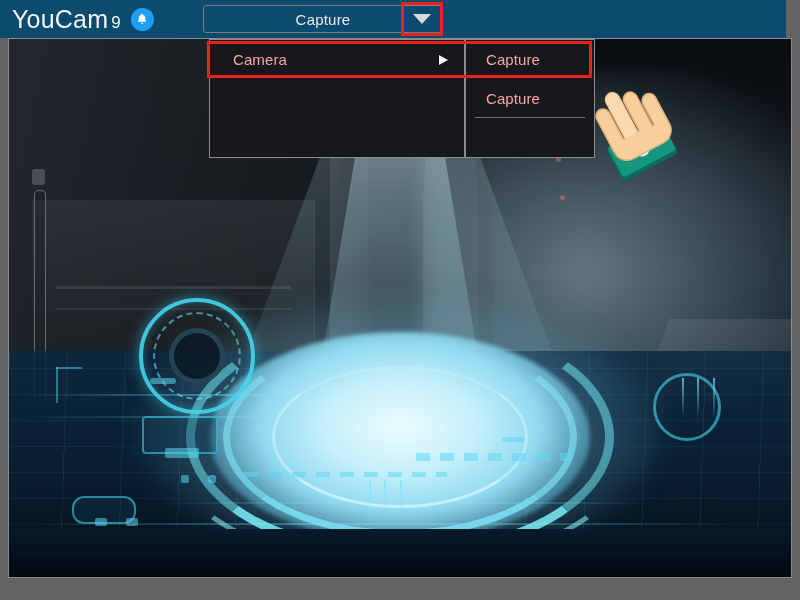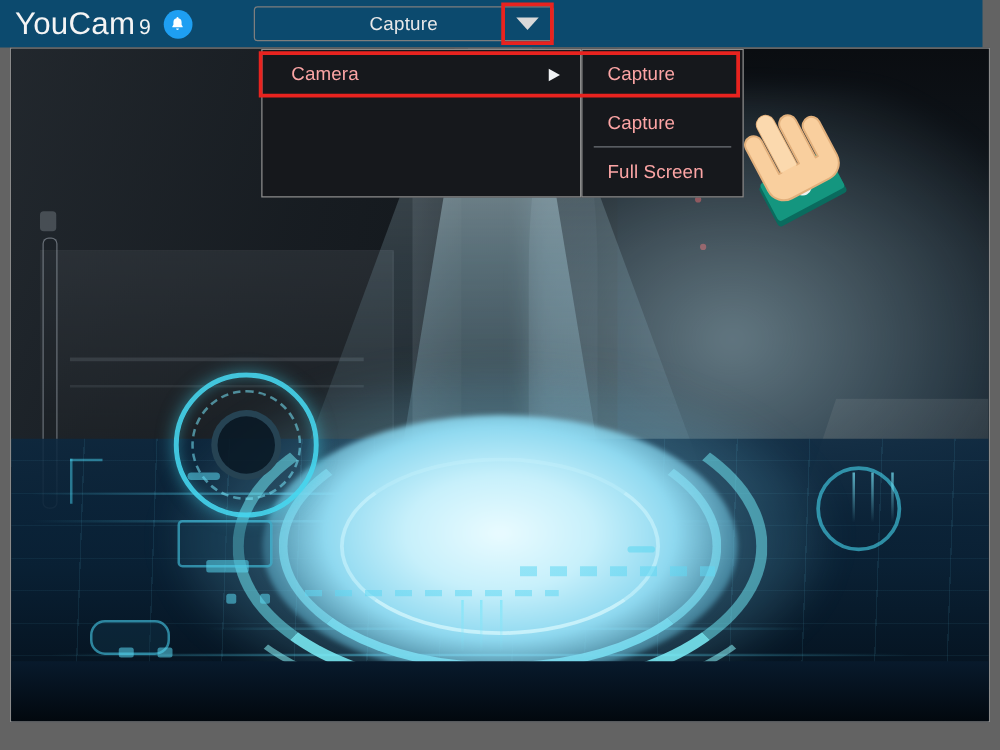--- a/index.html
+++ b/index.html
@@ -456,24 +456,20 @@
     <div class="menu-item no-sep">
       <span>Capture</span>
 
     </div>
 
     <div class="menu-item">
       <span>Capture</span>
       <span class="sep-line"></span>
     </div>
 
-    <div class="menu-item no-sep">
-      <span>Full Screen</span>
-
-    </div>
   </div>
 
   <div class="hl-rect"></div>
 
   <div class="hand">
     <svg width="120" height="120" viewBox="0 0 120 120" aria-hidden="true">
       <g transform="rotate(-28 60 60)">
         <rect x="34" y="76" width="62" height="36" rx="3" fill="#0a6b5e"></rect>
         <rect x="36" y="74" width="60" height="34" rx="3" fill="#14967f"></rect>
         <circle cx="66" cy="92" r="7" fill="#eef2f0"></circle>

